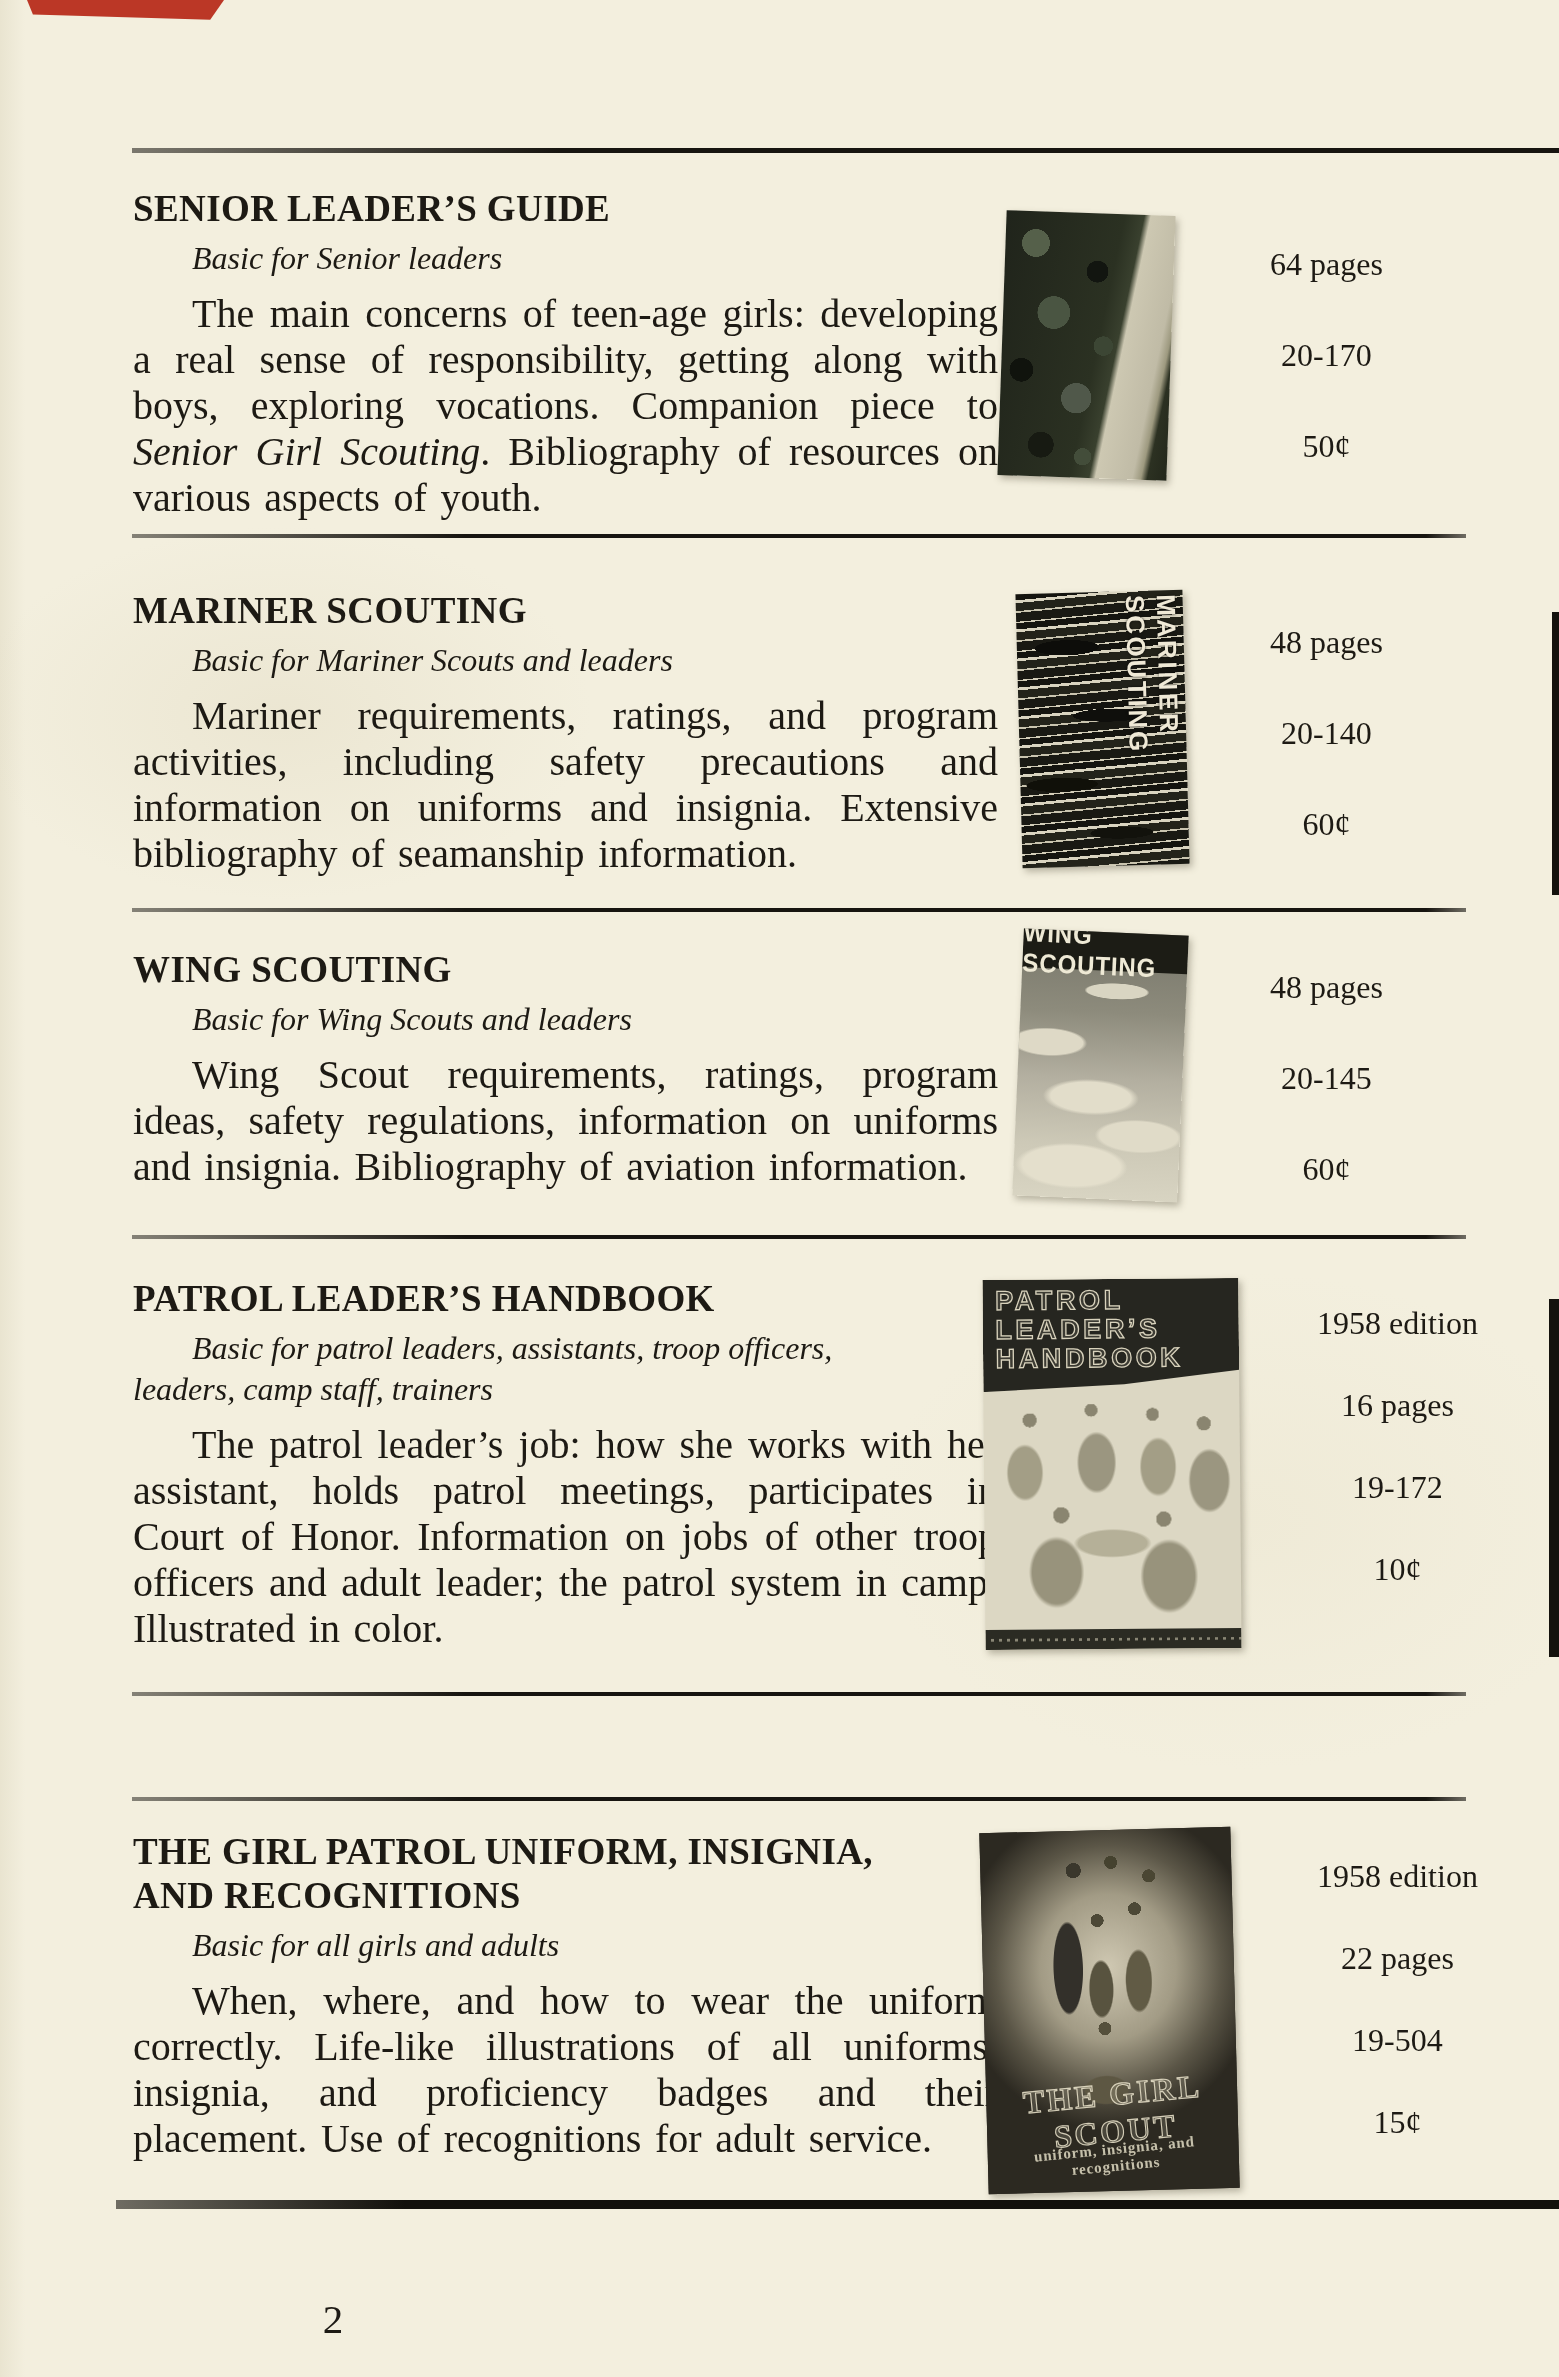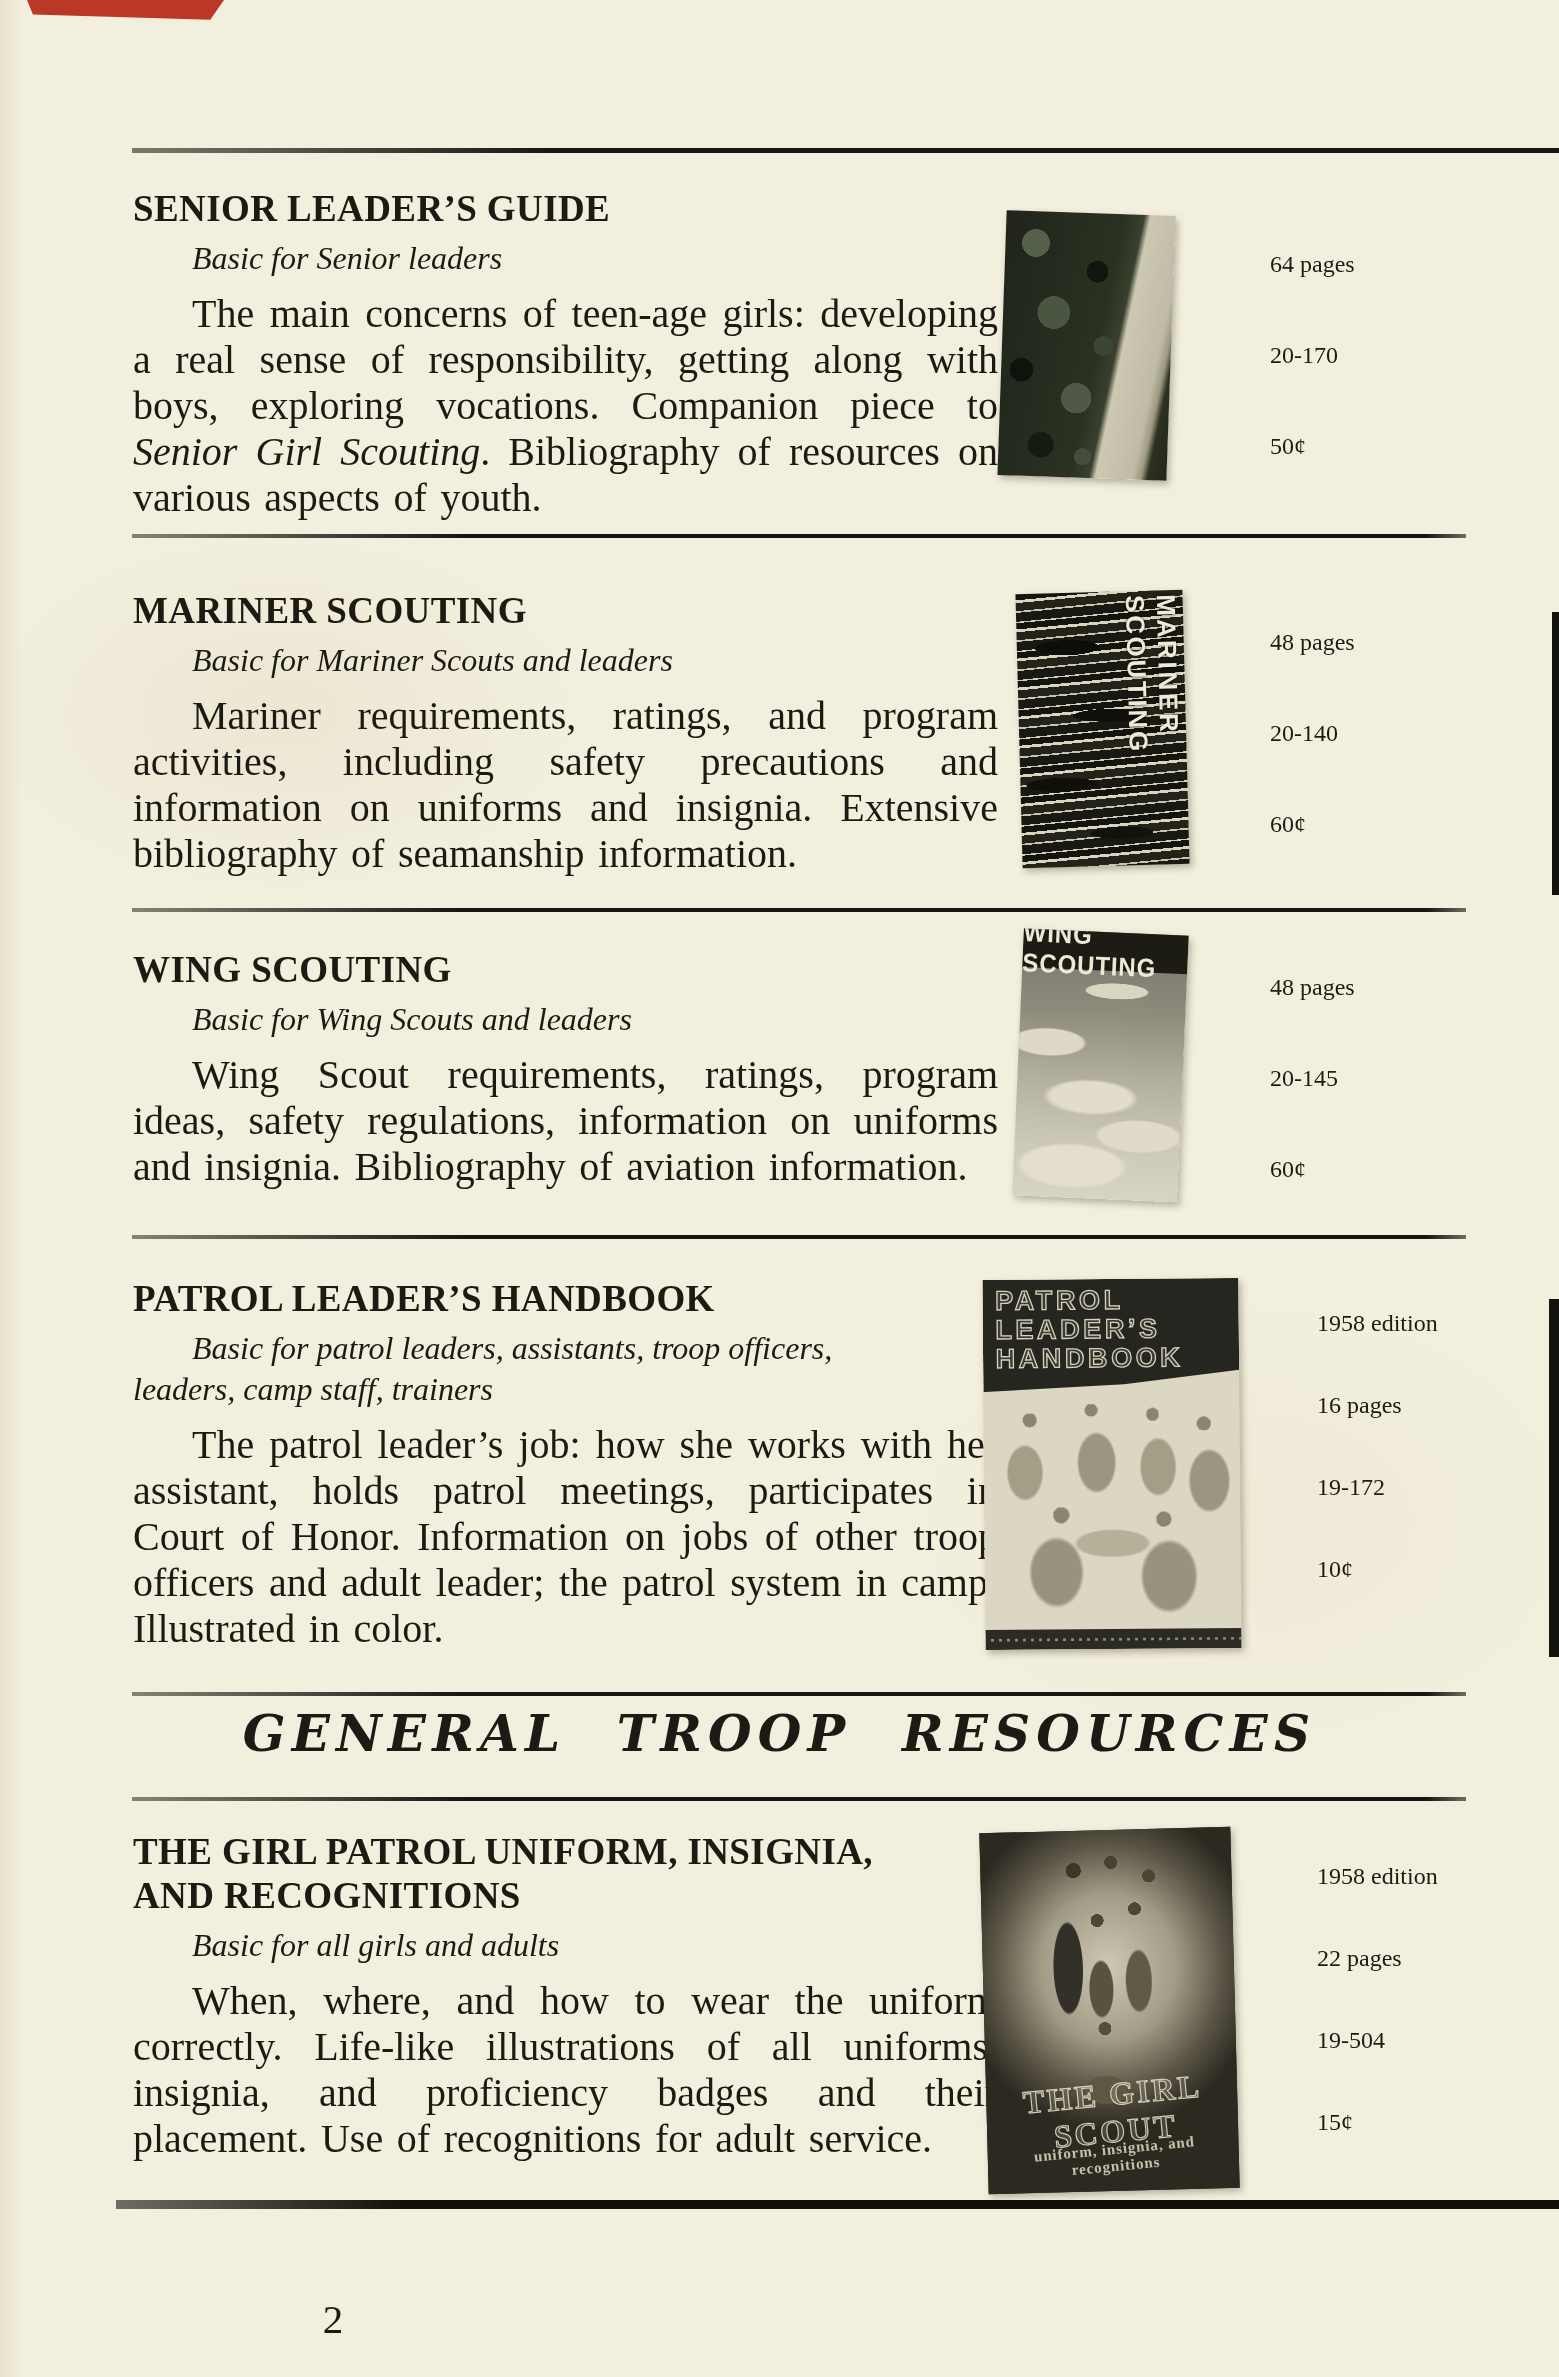--- a/index.html
+++ b/index.html
@@ -46,21 +46,21 @@
   .listing-subtitle{
     font-size:32px;line-height:41px;font-style:italic;
     margin-top:7.1px;text-indent:59px;white-space:pre-line;
   }
   .listing-desc{
     font-size:40px;line-height:46px;margin-top:12px;
     text-align:justify;text-indent:59px;word-spacing:3.6px;
   }
   .desc-italic{font-style:italic;}
   
-  .meta-col{position:absolute;font-size:24px;line-height:39px;}
+  .meta-col{position:absolute;font-size:32px;line-height:39px;text-align:center;}
   .meta-col .meta-item{margin-bottom:52px;}
   .meta-col.meta-tight .meta-item{margin-bottom:43px;margin-left:26px;}
   .meta-1{left:1270px;top:245px;}
   .meta-2{left:1270px;top:623px;}
   .meta-3{left:1270px;top:968px;}
   .meta-4{left:1291px;top:1304px;}
   .meta-5{left:1291px;top:1857px;}
   
   .troop-heading{
     position:absolute;left:0;top:1704px;width:1559px;
@@ -286,21 +286,20 @@
   </div>
   <div class="meta-col meta-tight meta-4">
       <div class="meta-item">1958 edition</div>
       <div class="meta-item">16 pages</div>
       <div class="meta-item">19-172</div>
       <div class="meta-item">10¢</div>
     </div>
 
   <div class="rule rule-mid rule-5"></div>
 
-  <div class="troop-heading">GENERAL TROOP RESOURCES</div>
 
   <div class="rule rule-mid rule-6"></div>
 
   <div class="listing sec-5">
     <div class="listing-title">THE GIRL PATROL UNIFORM, INSIGNIA,
 AND RECOGNITIONS</div>
     <div class="listing-subtitle">Basic for all girls and adults</div>
     <div class="listing-desc"><span>When, where, and how to wear the uniform correctly. Life-like illustrations of all uniforms, insignia, and proficiency badges and their placement. Use of recognitions for adult service.</span></div>
   </div>
   <div class="cover cover-girlscout">

